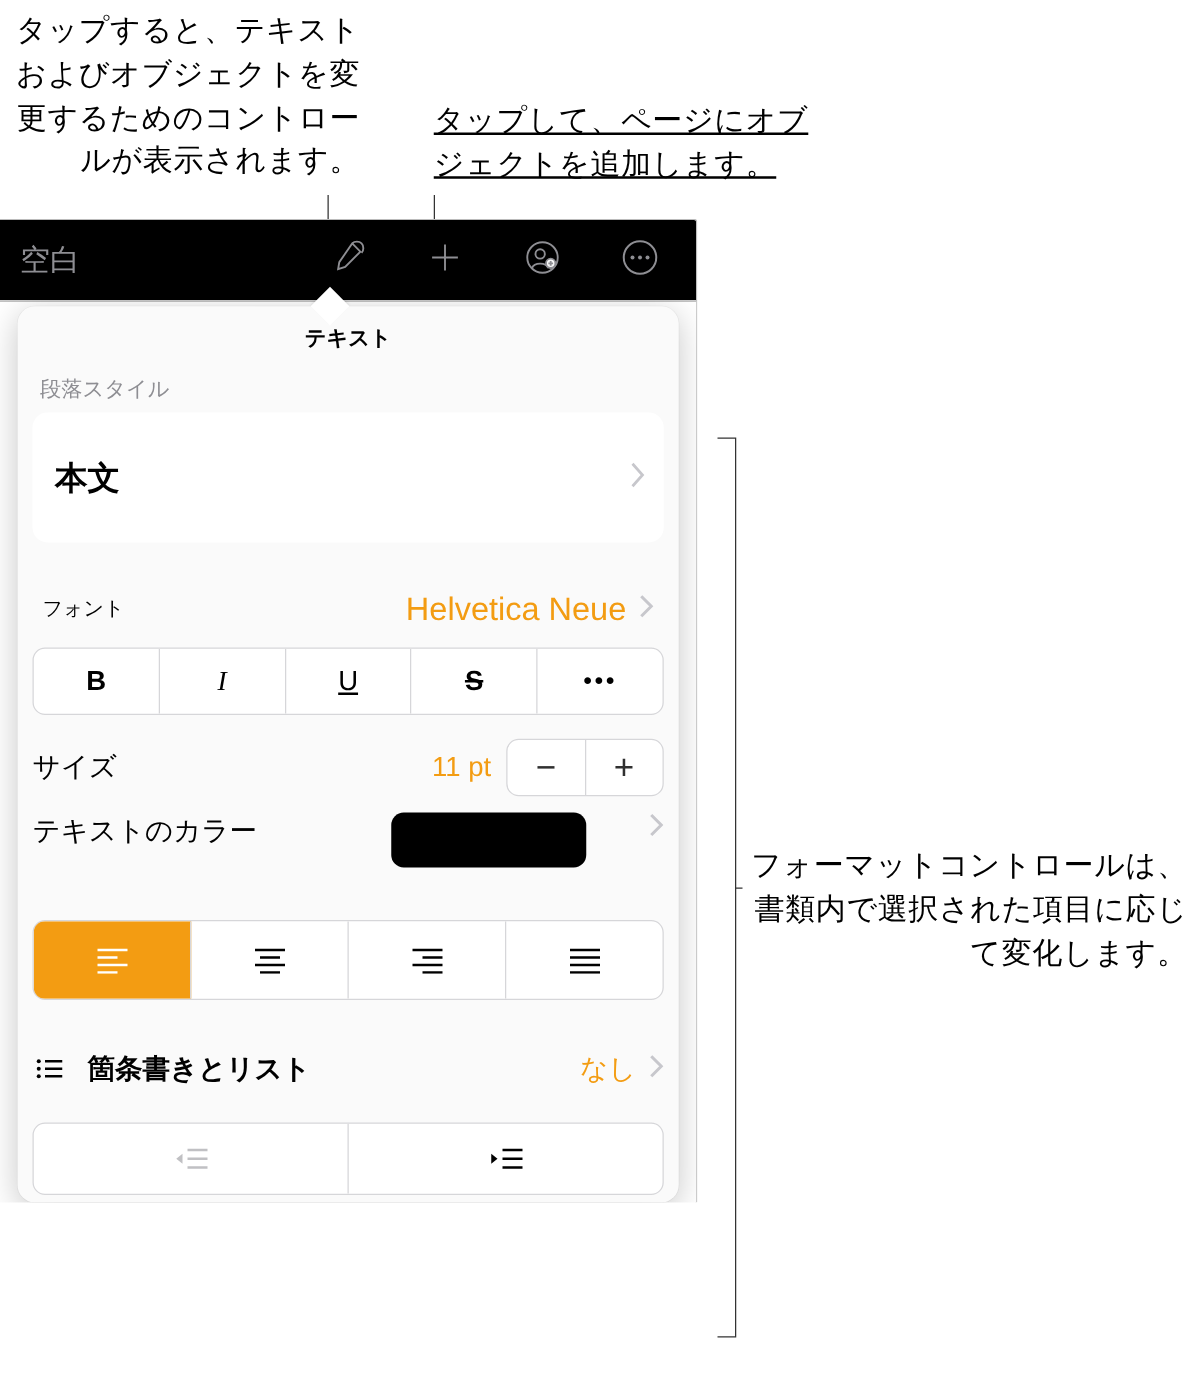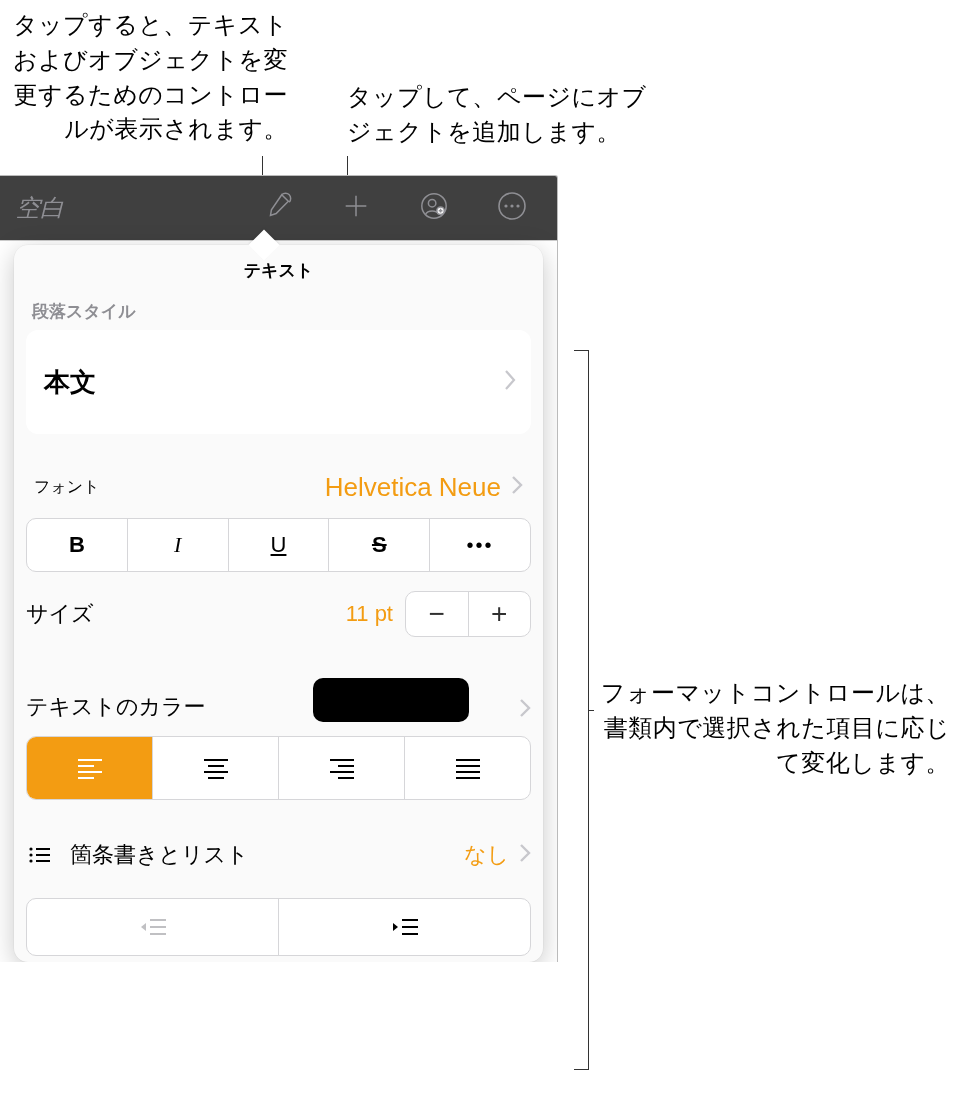--- a/index.html
+++ b/index.html
@@ -8,21 +8,21 @@
 
   
   .callout {
     position: absolute;
     font-size: 24px;
     line-height: 1.45;
     color: #000;
     letter-spacing: 0.5px;
   }
   .callout.a { left: 8px;  top: 8px;  width: 280px; text-align: right; }
-  .callout.b { left: 347px; top: 80px; width: 300px; text-align: left;  }
+  .callout.b { left: 347px; top: 80px; width: 300px; text-align: left; text-decoration: underline;  }
   .callout.c { left: 590px; top: 676px; width: 360px; text-align: right; }
 
   .lead-line { position: absolute; background: #333; }
   .lead-a { left: 262px; top: 156px; width: 1px; height: 40px; }
   .lead-b { left: 347px; top: 156px; width: 1px; height: 40px; }
   .bracket-wrap {
     position: absolute;
     left: 575px; top: 350px; height: 720px; width: 14px;
   }
   .bracket {
@@ -43,26 +43,25 @@
     width: 558px;
     border: 1px solid #bbb;
     border-left: none;
     border-bottom: none;
     border-radius: 0 3px 0 0;
     background: #fff;
     overflow: hidden;
   }
   .toolbar {
     height: 65px;
-    background: #404040;
+    background: #000000;
     border-bottom: 1px solid #ccc;
     display: flex;
     align-items: center;
     padding: 0 6px 0 16px;
-    font-style: italic;
   }
   .doc-title { font-size: 24px; color: #8e8e93; flex: 0 0 auto; }
   .tb-spacer { flex: 1 1 auto; }
   .tb-btn {
     width: 78px; height: 65px;
     display: flex; align-items: center; justify-content: center;
     color: #8e8e93;
   }
   .tb-btn svg { width: 30px; height: 30px; stroke: currentColor; fill: none; stroke-width: 1.6; }
   .tb-btn.more-circ svg { width: 32px; height: 32px; }
@@ -89,21 +88,20 @@
   .popover-title {
     text-align: center;
     font-size: 17px;
     font-weight: 600;
     padding: 14px 0 18px;
     color: #000;
   }
   .section-label {
     font-size: 17px; color: #8e8e93;
     padding: 0 18px 7px;
-    font-weight: bold;
   }
 
   .cell {
     background: #fff;
     margin: 0 12px;
     border-radius: 12px;
     display: flex;
     align-items: center;
     min-height: 60px;
     padding: 0 14px 0 18px;
@@ -139,37 +137,37 @@
   .size-row { display:flex; align-items:center; height:64px; margin-top:10px; }
   .size-row .lab { font-size:22px; color:#000; }
   .size-row .val { margin-left:auto; color:#f39c12; font-size:22px; padding-right:12px; }
   .stepper {
     display:flex; background:#fff; border:0.5px solid #d6d6d9; border-radius:10px; overflow:hidden;
     height:46px; width:126px;
   }
   .stepper .stp { flex:1; display:flex; align-items:center; justify-content:center; font-size:28px; color:#303030; }
   .stepper .stp:first-child { border-right:0.5px solid #d6d6d9; }
 
-  .color-row { display:flex; align-items:flex-end; height:72px; margin-top:4px;gap:38px; }
+  .color-row { display:flex; align-items:flex-start; height:72px; margin-top:4px;gap:38px; }
   .color-row .lab { font-size:22px; }
   .swatch {
     margin-left:auto; width:156px; height:44px; border-radius:10px; background:#000;
   }
   .color-row .fchev { margin-left:12px; color:#c7c7cc; }
 
   .align-seg { margin-top:14px; height:64px; }
   .align-seg .sbtn.active { background:#f39c12; }
   .align-seg .sbtn svg { stroke:#000; }
   .align-seg .sbtn.active svg { stroke:#fff; }
   .align-seg svg { width:28px; height:22px; fill:none; stroke-width:2; }
 
   .list-row { display:flex; align-items:center; height:62px; margin-top:24px; }
   .list-icon { width:26px; display:flex; align-items:center; justify-content:center; margin-right:18px;}
   .list-icon svg { width:22px; height:18px; stroke:#000; fill:none; stroke-width:2; }
-  .list-row .lab { font-size:22px; }
+  .list-row .lab { font-size:22px;font-weight:bold; }
   .list-row .val { margin-left:auto; color:#f39c12; font-size:22px; }
   .list-row .fchev { margin-left:10px; color:#c7c7cc; }
 
   .indent-seg { margin-top:12px; height:58px; }
   .indent-seg .sbtn { color:#c0c0c3; }
   .indent-seg .sbtn.enabled { color:#000; }
   .indent-seg svg { width:30px; height:20px; stroke:currentColor; fill:currentColor; stroke-width:1.8; }
 
   .fchev svg { width:12px; height:20px; stroke:currentColor; fill:none; stroke-width:2.4; }
 

